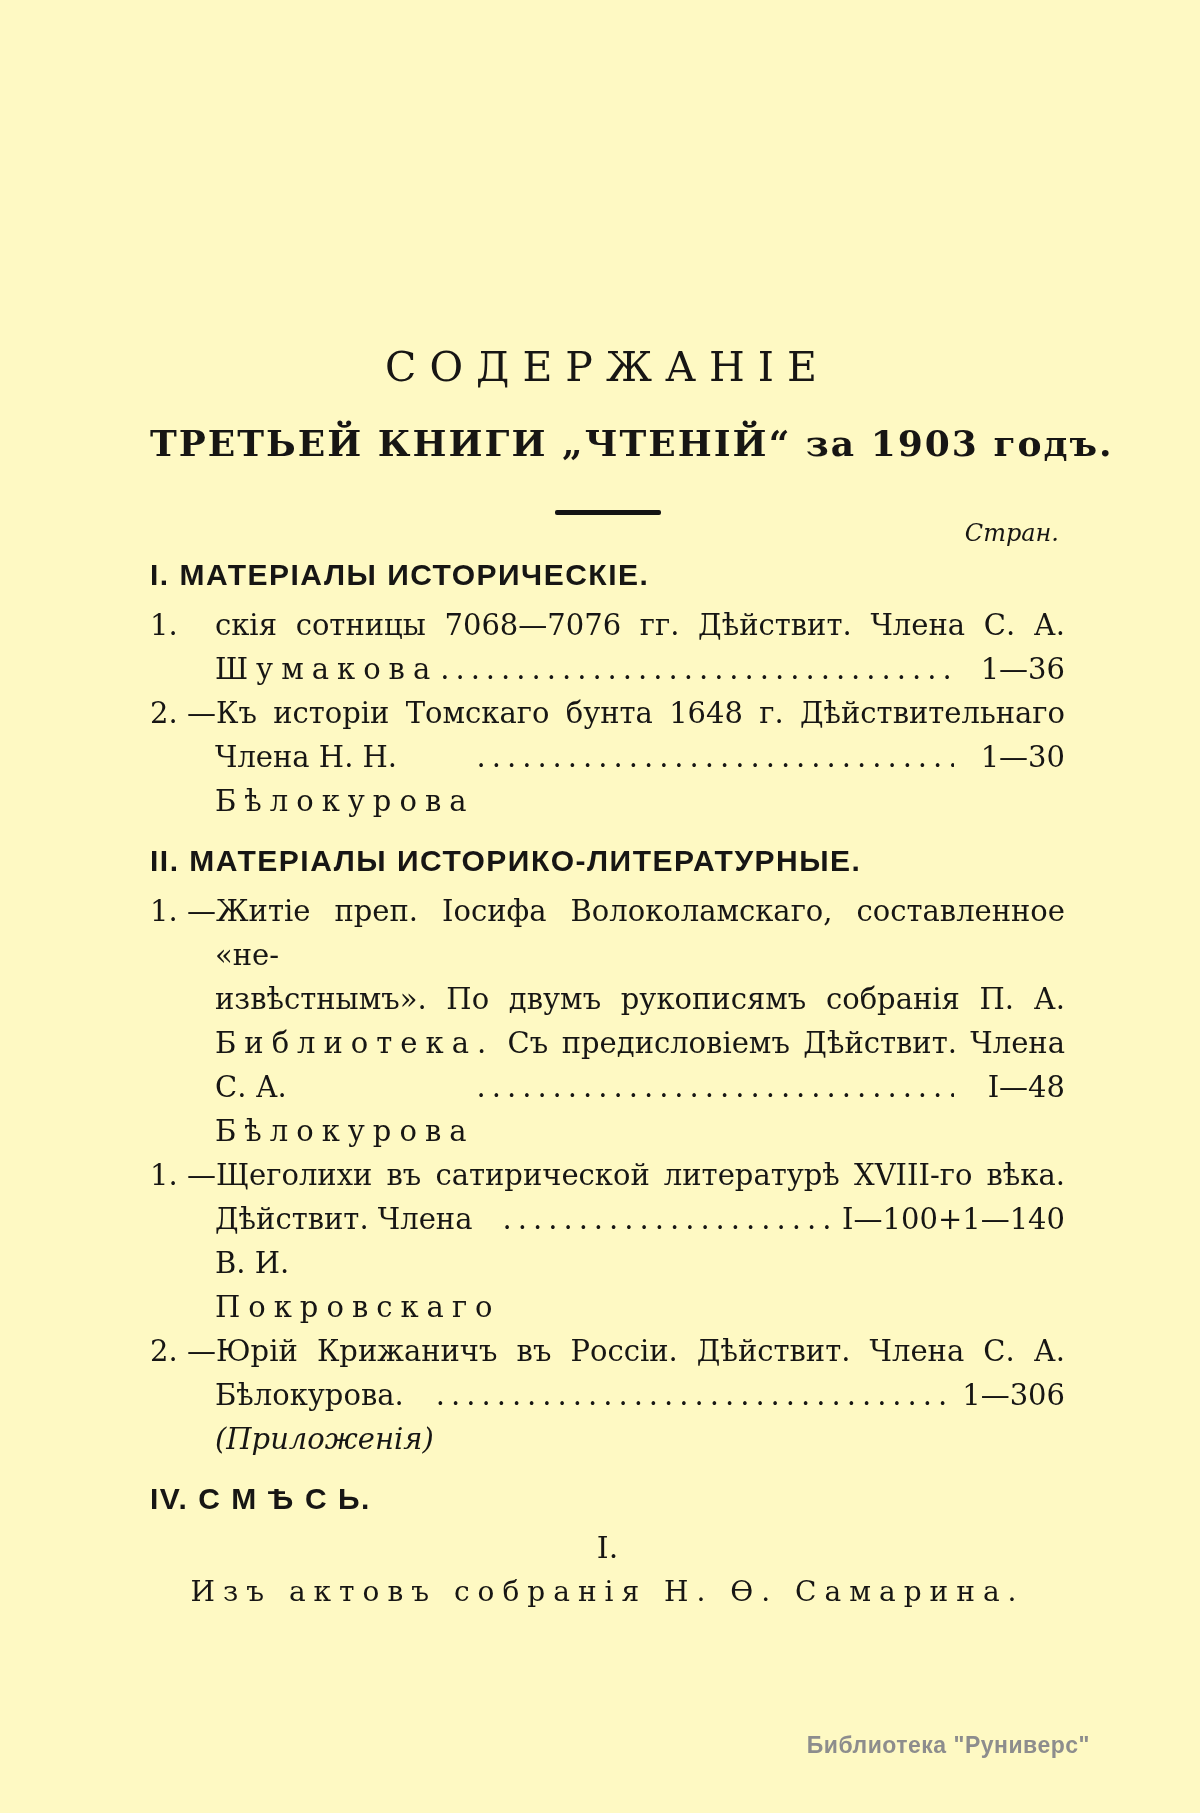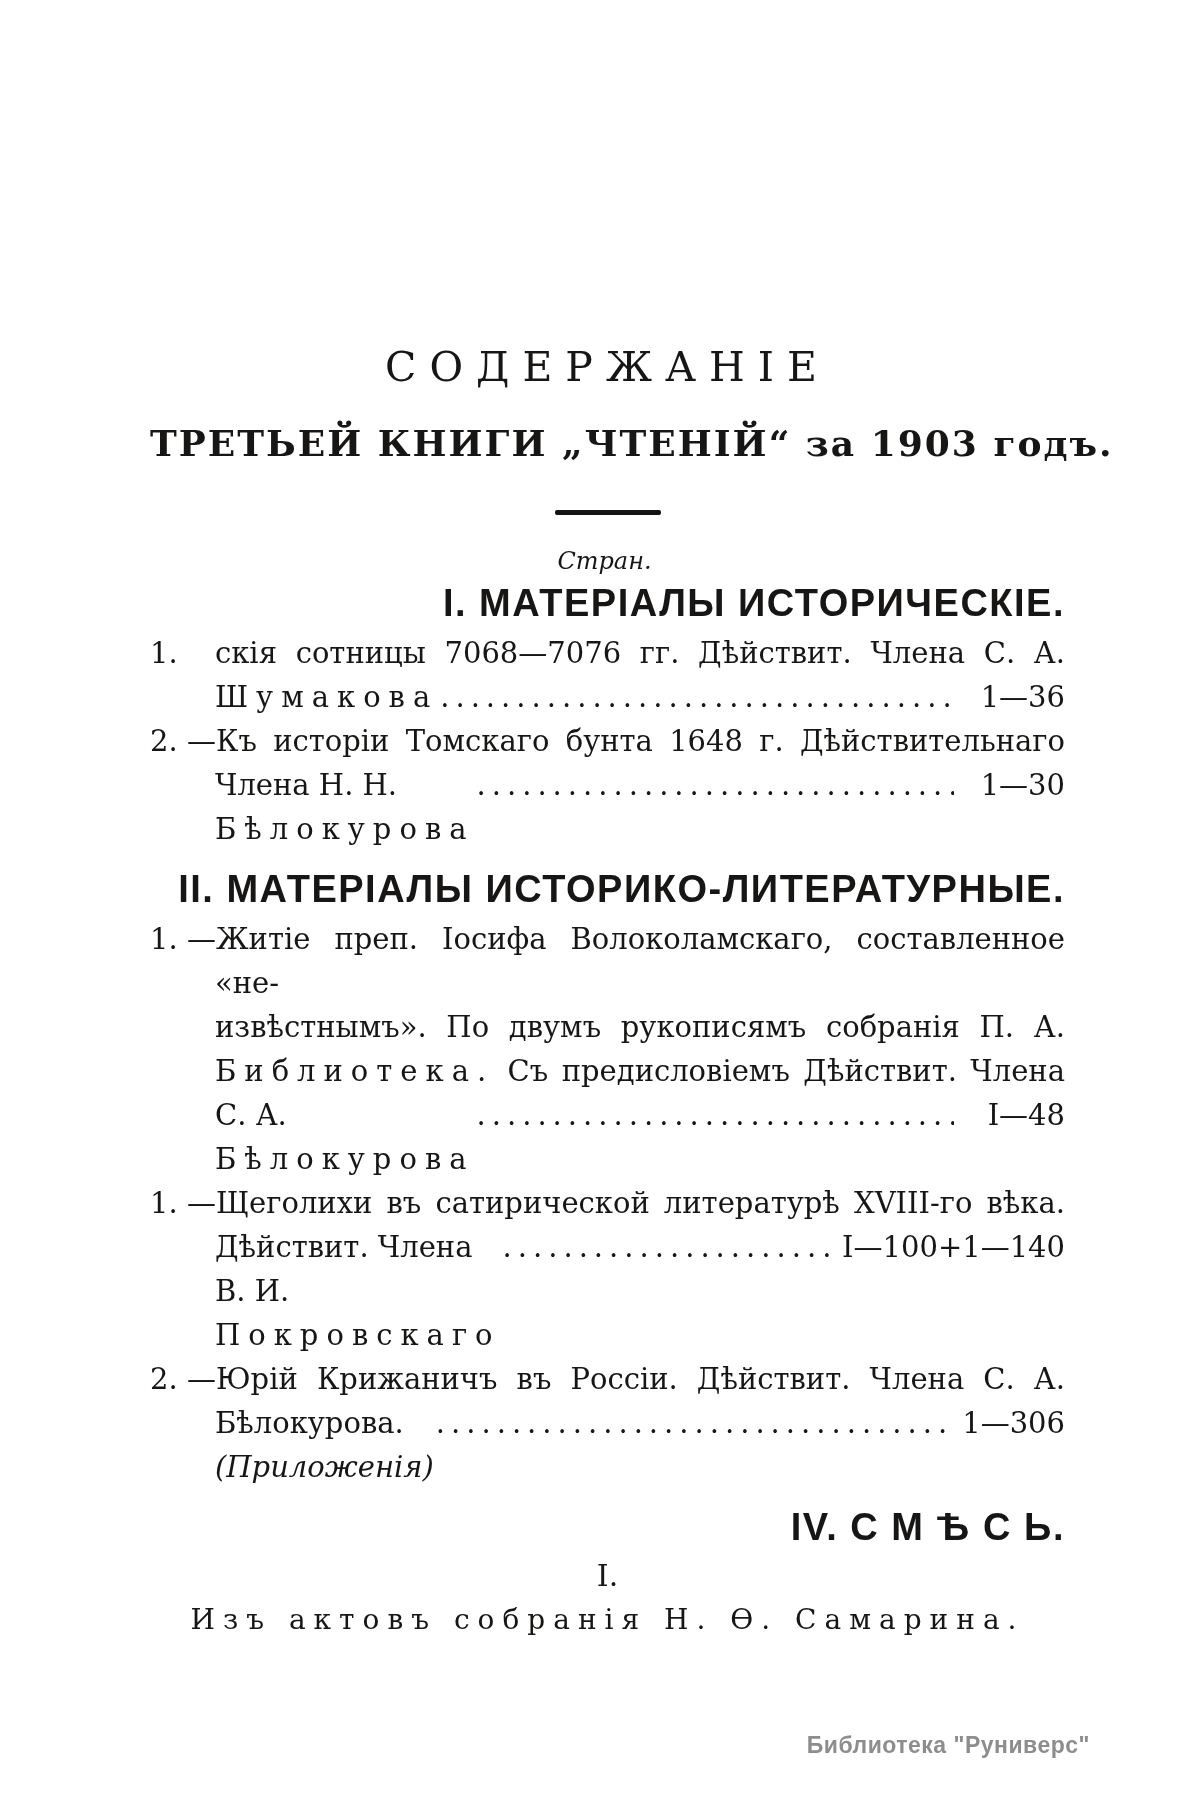--- a/index.html
+++ b/index.html
@@ -1,20 +1,20 @@
 <!DOCTYPE html>
 <html><head>
 <meta charset="utf-8">
 <style>
   html,body{margin:0;padding:0;background:#e9e9e9;}
   .page{
     position:relative;
     width:1200px;height:1813px;
     margin:0 auto;
-    background:#ffffff;
+    background:#fef9c3;
     overflow:hidden;
     font-family:"DejaVu Serif","Liberation Serif",serif;
     color:#171614;
   }
   .content{position:absolute;left:150px;top:0;width:915px;}
 
   .title{
     margin-top:344px;
     text-align:center;
     font-size:41px;line-height:46px;
@@ -28,33 +28,33 @@
     font-size:36px;line-height:42px;
     letter-spacing:2px;
     white-space:nowrap;
   }
   .divider{
     margin:46px auto 0 auto;
     width:106px;height:5px;
     background:#141414;border-radius:2px;
   }
   .pages-label{
-    margin-top:32px;
-    text-align:center;
+    margin-top:4px;
+    text-align:right;
     font-style:italic;
     font-size:24px;line-height:28px;
     padding-right:6px;
   }
 
   .sec-heading{
     font-family:"Liberation Sans","DejaVu Sans",sans-serif;
     font-weight:bold;
-    font-size:38px;line-height:36px;
+    font-size:30px;line-height:36px;
     letter-spacing:1.5px;
-    text-align:right;
+    text-align:left;
     margin:20px 0 10px 0;
     white-space:nowrap;
   }
   .section:first-of-type .sec-heading{margin-top:10px;}
 
   .subhead-num{
     text-align:center;
     font-size:30px;line-height:42px;
     margin-top:2px;
   }

